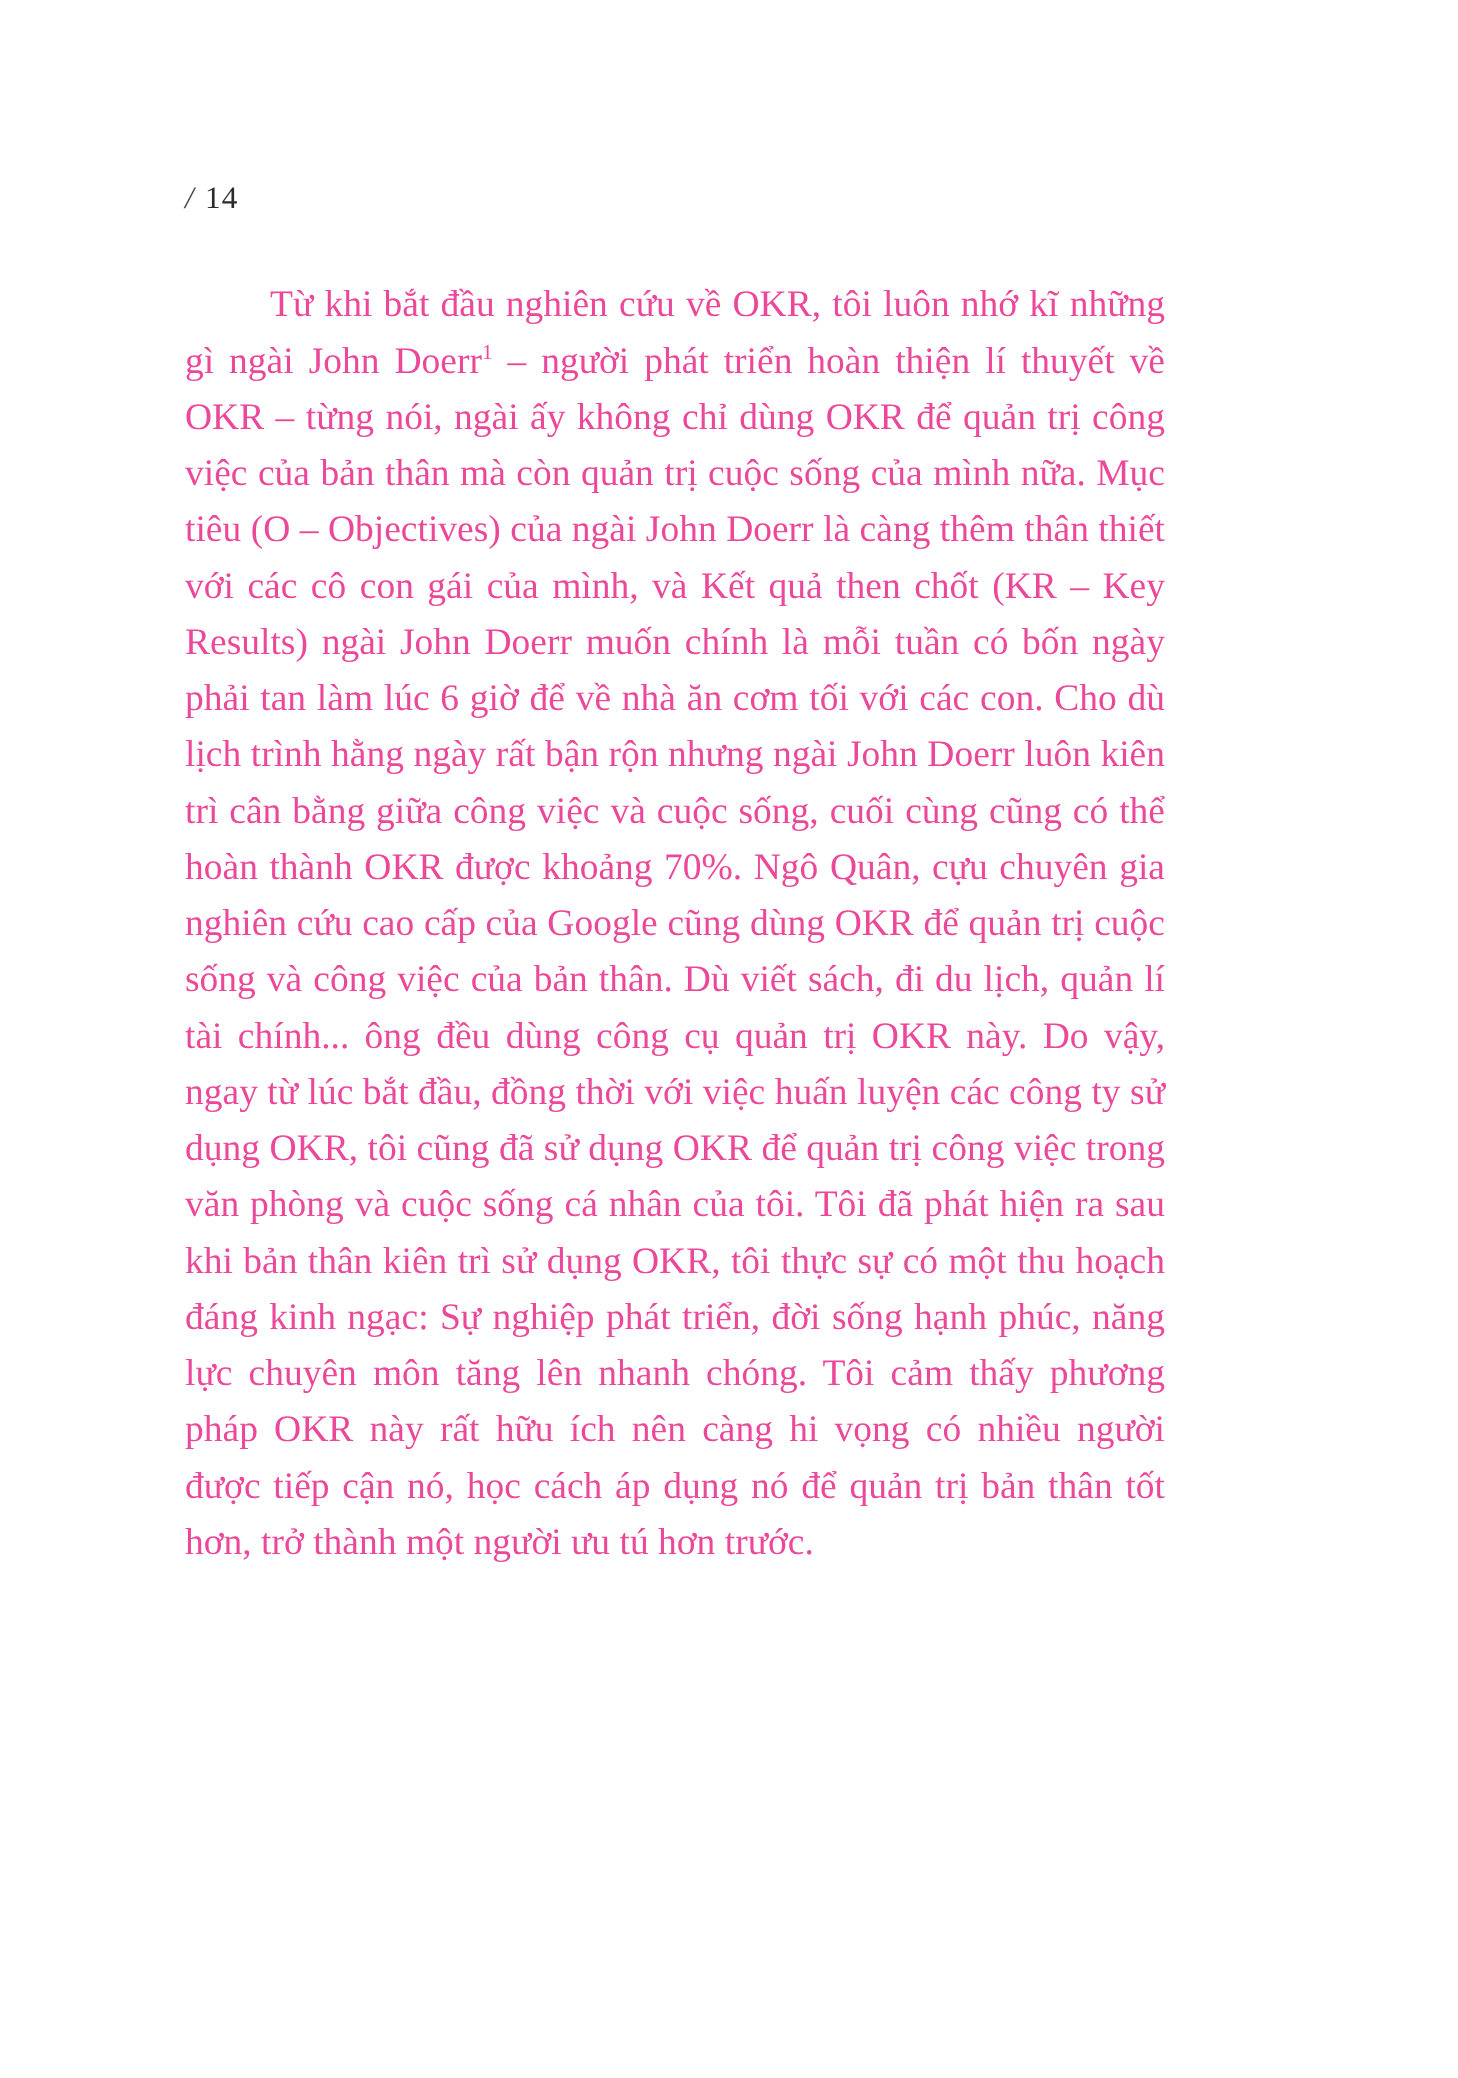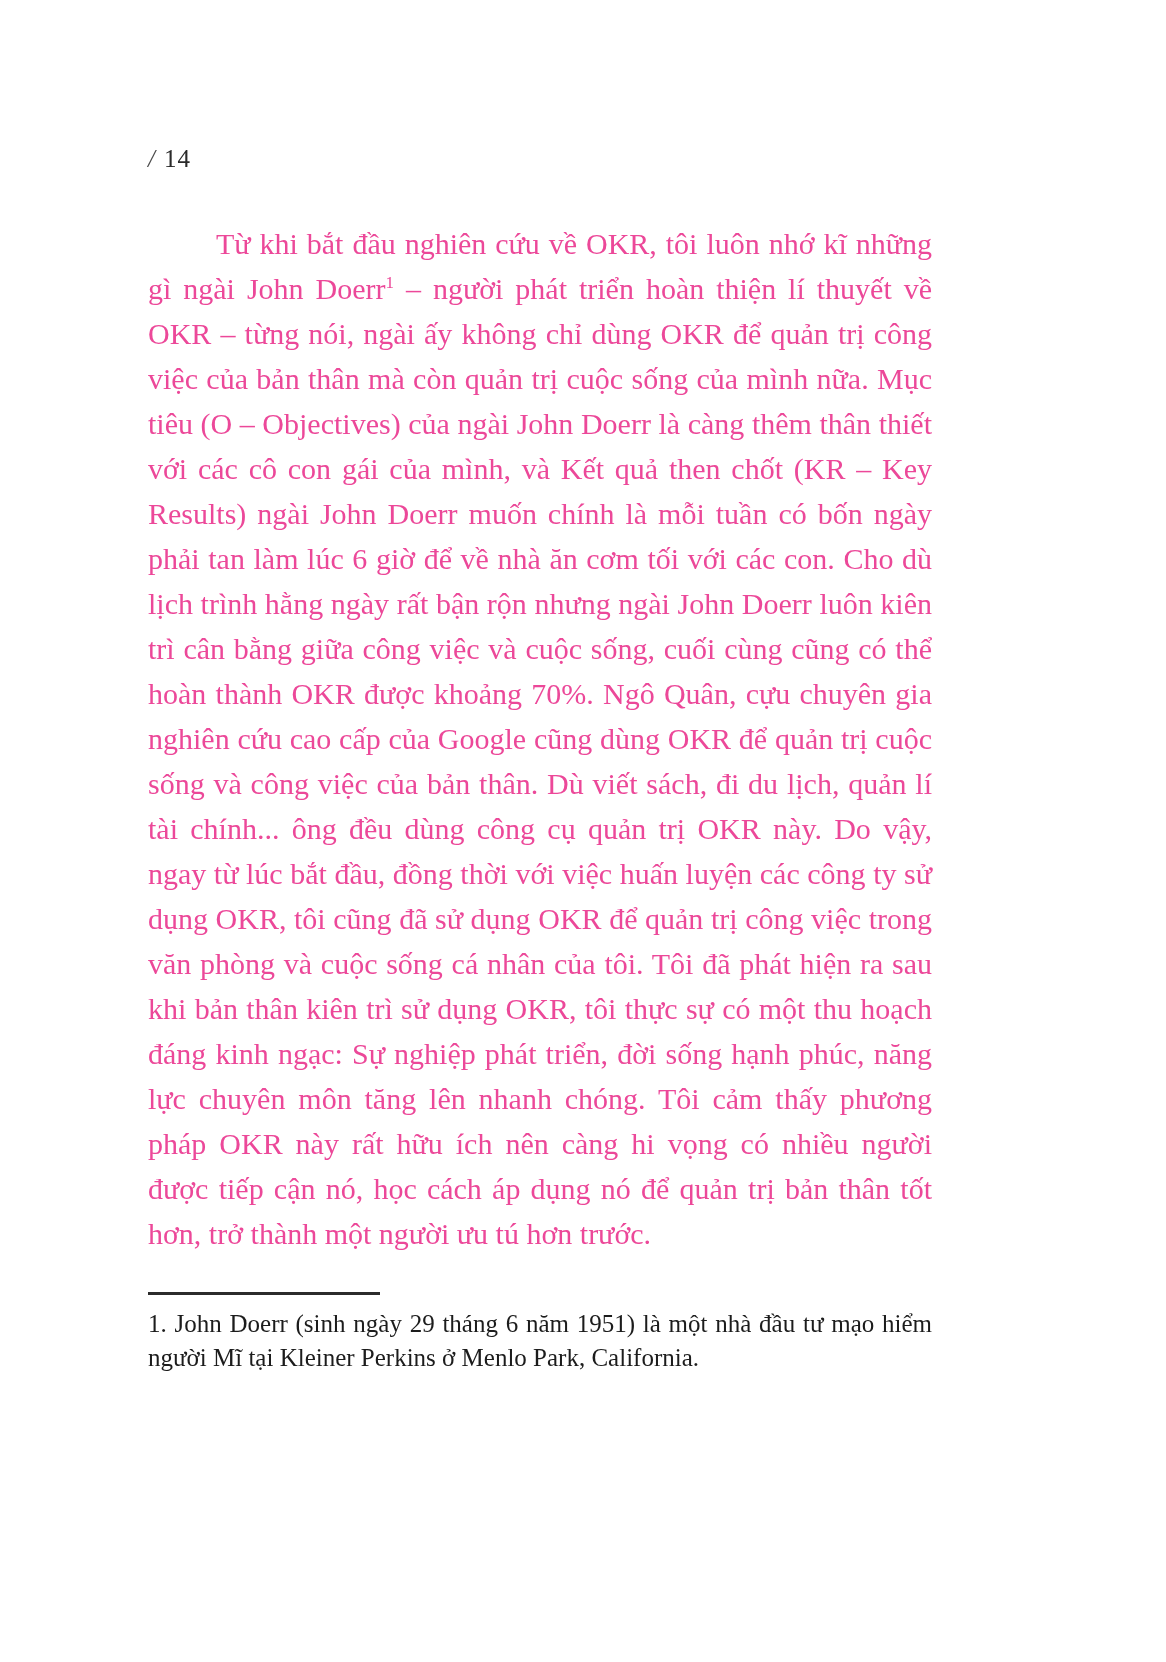--- a/index.html
+++ b/index.html
@@ -67,18 +67,14 @@
 <body>
 
 <div class="page">
 
   <div class="page-header">
     <span class="slash">/</span><span>14</span>
   </div>
 
   <p class="body-text"><span>Từ khi bắt đầu nghiên cứu về OKR, tôi luôn nhớ kĩ những gì ngài John Doerr</span><sup>1</sup><span> – người phát triển hoàn thiện lí thuyết về OKR – từng nói, ngài ấy không chỉ dùng OKR để quản trị công việc của bản thân mà còn quản trị cuộc sống của mình nữa. Mục tiêu (O – Objectives) của ngài John Doerr là càng thêm thân thiết với các cô con gái của mình, và Kết quả then chốt (KR – Key Results) ngài John Doerr muốn chính là mỗi tuần có bốn ngày phải tan làm lúc 6 giờ để về nhà ăn cơm tối với các con. Cho dù lịch trình hằng ngày rất bận rộn nhưng ngài John Doerr luôn kiên trì cân bằng giữa công việc và cuộc sống, cuối cùng cũng có thể hoàn thành OKR được khoảng 70%. Ngô Quân, cựu chuyên gia nghiên cứu cao cấp của Google cũng dùng OKR để quản trị cuộc sống và công việc của bản thân. Dù viết sách, đi du lịch, quản lí tài chính... ông đều dùng công cụ quản trị OKR này. Do vậy, ngay từ lúc bắt đầu, đồng thời với việc huấn luyện các công ty sử dụng OKR, tôi cũng đã sử dụng OKR để quản trị công việc trong văn phòng và cuộc sống cá nhân của tôi. Tôi đã phát hiện ra sau khi bản thân kiên trì sử dụng OKR, tôi thực sự có một thu hoạch đáng kinh ngạc: Sự nghiệp phát triển, đời sống hạnh phúc, năng lực chuyên môn tăng lên nhanh chóng. Tôi cảm thấy phương pháp OKR này rất hữu ích nên càng hi vọng có nhiều người được tiếp cận nó, học cách áp dụng nó để quản trị bản thân tốt hơn, trở thành một người ưu tú hơn trước.</span></p>
 
-  <div class="footnote-section">
-    <div class="footnote-separator"></div>
-    <p class="footnote-text">1. John Doerr (sinh ngày 29 tháng 6 năm 1951) là một nhà đầu tư mạo hiểm người Mĩ tại Kleiner Perkins ở Menlo Park, California.</p>
-  </div>
 
 </div>
 
 </body></html>

